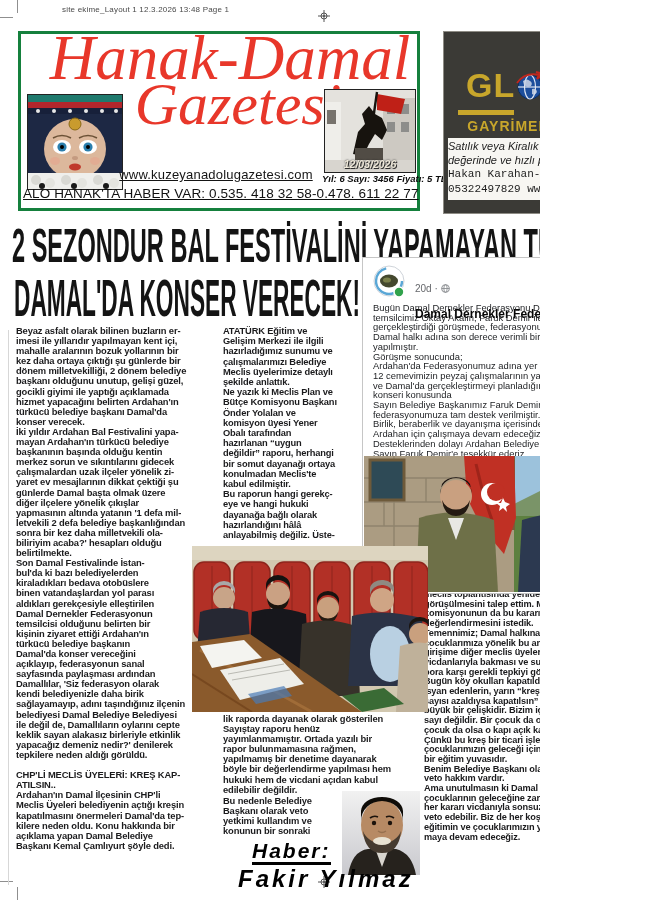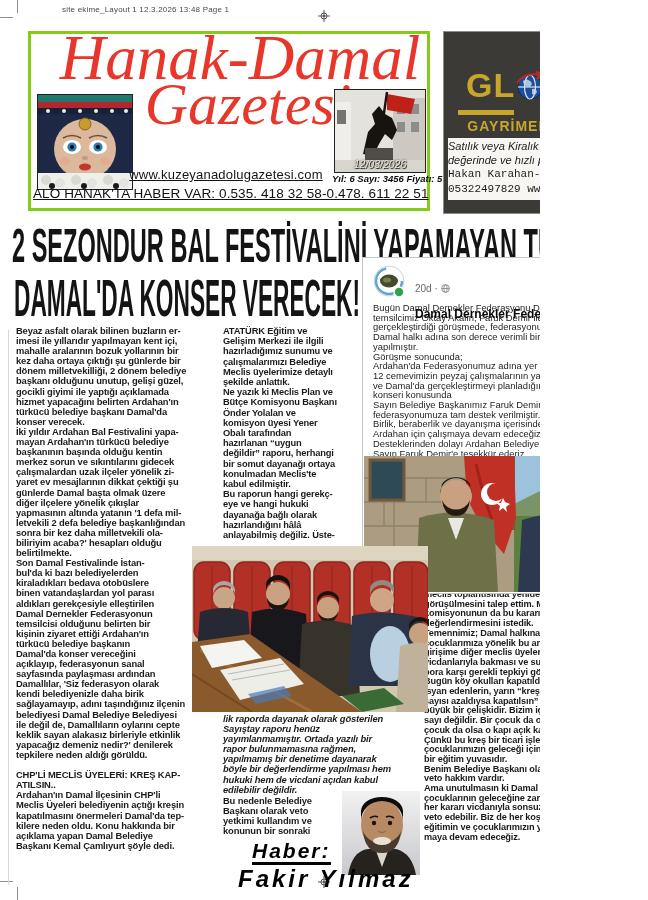--- a/index.html
+++ b/index.html
@@ -4,31 +4,31 @@
 <style>
   html,body{margin:0;padding:0;background:#ffffff;}
   .page{position:relative;width:540px;height:900px;background:#fff;overflow:hidden;
         font-family:"Liberation Sans",sans-serif;}
   .abs{position:absolute;}
   
   .print-hdr{position:absolute;left:62px;top:5px;font-size:8px;color:#4a4a4a;letter-spacing:.2px;}
   .crop{position:absolute;background:#8f8f8f;}
   .edge-line{position:absolute;left:8px;top:330px;width:1px;height:555px;background:#d7d7d7;}
   
-  .masthead{position:absolute;left:28px;top:31px;width:396px;height:174px;border:3px solid #84cc16;background:#fff;}
+  .masthead{position:absolute;left:18px;top:31px;width:396px;height:174px;border:3px solid #15803d;background:#fff;}
   .mast-title1{position:absolute;left:22px;right:0;top:-12px;text-align:center;
        font-family:"Liberation Serif",serif;font-style:italic;font-size:63px;color:#e8372a;white-space:nowrap;}
   .mast-title2{position:absolute;left:98px;width:238px;top:36px;text-align:center;
        font-family:"Liberation Serif",serif;font-style:italic;font-size:60px;color:#e8372a;white-space:nowrap;}
   .photo-frame{position:absolute;border:1px solid #222;overflow:hidden;background:#ccc;}
   .mast-site{position:absolute;left:86px;top:133px;width:218px;text-align:center;font-size:13px;
        color:#151515;text-decoration:underline;letter-spacing:.2px;white-space:nowrap;}
   .mast-issue{position:absolute;left:301px;top:139px;width:94px;text-align:center;font-size:9.5px;
        font-weight:bold;font-style:italic;color:#0d0d0d;white-space:nowrap;}
-  .mast-date{position:absolute;left:0;right:0;bottom:2px;text-align:center;font-size:10.5px;font-weight:normal;
+  .mast-date{position:absolute;left:0;right:0;bottom:2px;text-align:center;font-size:10.5px;font-weight:bold;
        font-style:italic;color:#efe9da;text-shadow:0 0 2px #222,1px 1px 0 #333;}
   .mast-hotline{position:absolute;left:2px;right:2px;top:152px;text-align:center;font-size:13.5px;
        color:#101010;text-decoration:underline;white-space:nowrap;letter-spacing:.1px;}
   
   .ad{position:absolute;left:443px;top:31px;width:196px;height:181px;background:#3b3a36;border:1px solid #8e8c85;}
   .ad-brand{position:absolute;left:0;right:0;top:34px;text-align:center;font-weight:bold;font-size:34px;
        color:#c8a62b;letter-spacing:1px;white-space:nowrap;}
   .ad-bar{position:absolute;height:5px;background:#c8a62b;top:78px;}
   .ad-sub{position:absolute;left:0;right:0;top:86px;text-align:center;font-weight:bold;font-size:14px;
        color:#c8a62b;letter-spacing:1px;white-space:nowrap;}
@@ -37,21 +37,21 @@
   .ad-white .it{font-style:italic;font-size:11px;line-height:13.5px;white-space:nowrap;}
   .ad-white .rm{font-size:11px;line-height:14.5px;white-space:nowrap;font-family:Liberation Mono, monospace;}
   .ad-foot{position:absolute;left:0;right:0;bottom:1px;text-align:center;font-size:12px;color:#b3b0a6;
        text-decoration:underline;white-space:nowrap;}
   
   .headline-svg{position:absolute;}
   
   .body-col{position:absolute;font-weight:bold;color:#1b1b1d;white-space:pre-line;letter-spacing:-.15px;}
   .c1{left:16px;top:326px;width:216px;font-size:9.4px;line-height:10.1px;}
   .c2{left:223px;top:326px;width:142px;font-size:9.3px;line-height:10.2px;}
-  .m1{left:223px;top:714px;width:206px;font-size:9.4px;line-height:10.1px;font-style:italic;}
+  .m1{left:223px;top:714px;width:206px;font-size:9.4px;line-height:10.1px;}
   .m2{left:223px;top:796px;width:126px;font-size:9.4px;line-height:10.1px;}
   .c3{left:424px;top:590px;width:216px;font-size:9.2px;line-height:9.7px;}
   
   .fb{position:absolute;left:362px;top:257px;width:281px;height:335px;background:#fff;border:1px solid #c6c6c6;z-index:2;}
   .fb-name{position:absolute;left:52px;top:9px;font-size:12px;font-weight:bold;color:#050505;white-space:nowrap;margin-top:40px;}
   .fb-meta{position:absolute;left:52px;top:25px;font-size:10px;color:#65676b;white-space:nowrap;}
   .fb-dots{position:absolute;right:34px;top:4px;font-size:16px;color:#606770;letter-spacing:1px;cursor:pointer;}
   .fb-close{position:absolute;right:10px;top:7px;font-size:13px;color:#606770;cursor:pointer;}
   .fb-text{position:absolute;left:10px;top:45px;width:264px;font-size:9.4px;line-height:9.7px;color:#1c1e21;white-space:pre-line;}
   .fb-photo{position:absolute;left:1px;top:198px;width:279px;height:136px;overflow:hidden;}
@@ -156,21 +156,21 @@
         <line x1="52" y1="2" x2="46" y2="44" stroke="#17130e" stroke-width="2.4"></line>
         <path d="M28,64 L33,42 L40,34 L37,24 L44,16 L50,24 L57,28 L62,40 L57,50 L50,44 L44,54 L38,66 Z" fill="#17130e"></path>
         <rect x="30" y="58" width="28" height="12" fill="#514c45"></rect>
         <rect x="0" y="70" width="90" height="12" fill="#d8d5cf"></rect>
       </svg>
       <div class="mast-date">12/03/2026</div>
     </div>
 
     <div class="mast-site">www.kuzeyanadolugazetesi.com</div>
     <div class="mast-issue">Yıl: 6 Sayı: 3456 Fiyatı: 5 TL.</div>
-    <div class="mast-hotline">ALO HANAK'TA HABER VAR: 0.535. 418 32 58-0.478. 611 22 51</div>
+    <div class="mast-hotline">ALO HANAK'TA HABER VAR: 0.535. 418 32 58-0.478. 611 22 77</div>
   </div>
 
   <div class="ad">
     <div class="ad-brand">
       <span>GL</span><svg width="30" height="30" viewBox="0 0 30 30" style="vertical-align:-4px;">
           <circle cx="15" cy="16" r="12" fill="#1c4e9c" stroke="#0d2d61" stroke-width="1"></circle>
           <ellipse cx="15" cy="16" rx="5.5" ry="12" fill="none" stroke="#dfe6f2" stroke-width="1.2"></ellipse>
           <line x1="3" y1="16" x2="27" y2="16" stroke="#dfe6f2" stroke-width="1.2"></line>
           <path d="M8,10 q4,-3 7,0 q3,2 1,5 q-4,2 -7,-1 z" fill="#cfd8e8" opacity=".85"></path>
           <path d="M17,18 q4,-1 5,3 q-2,4 -5,2 z" fill="#cfd8e8" opacity=".85"></path>

